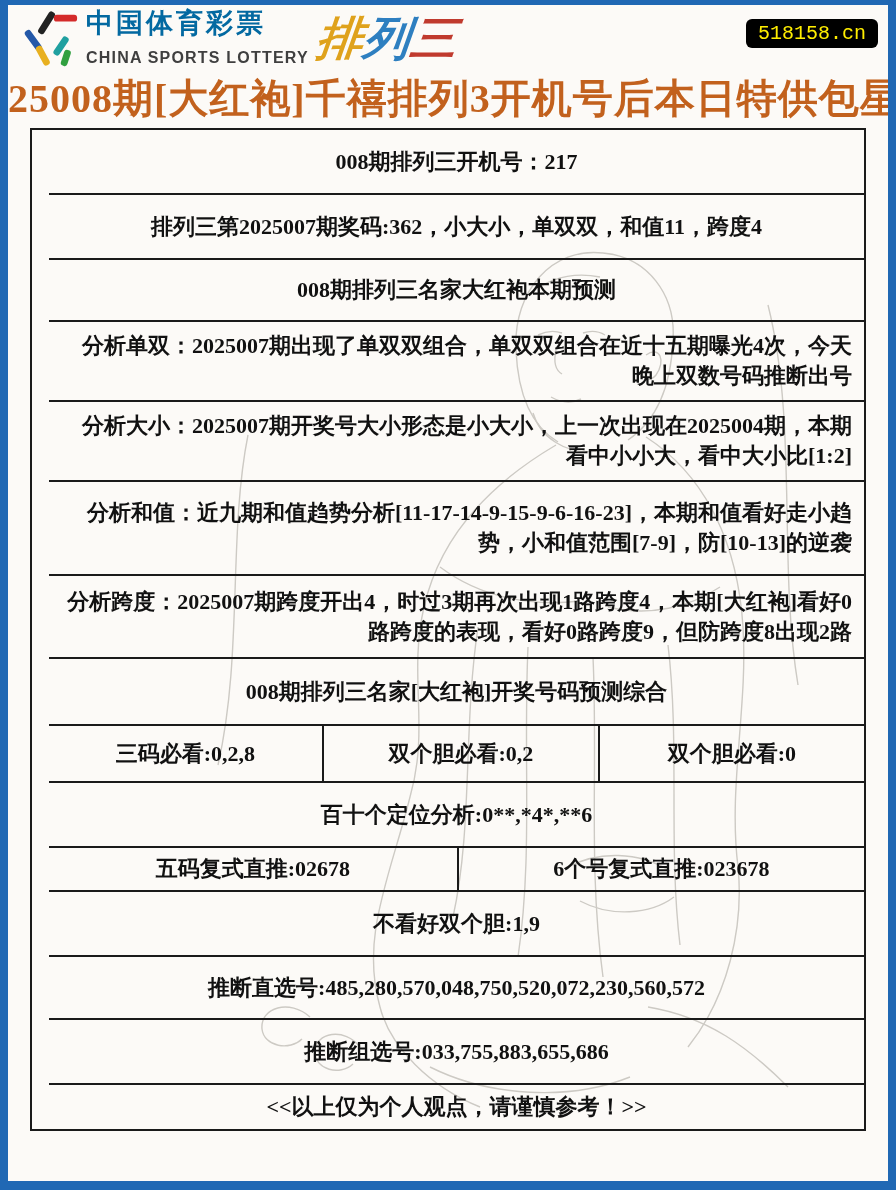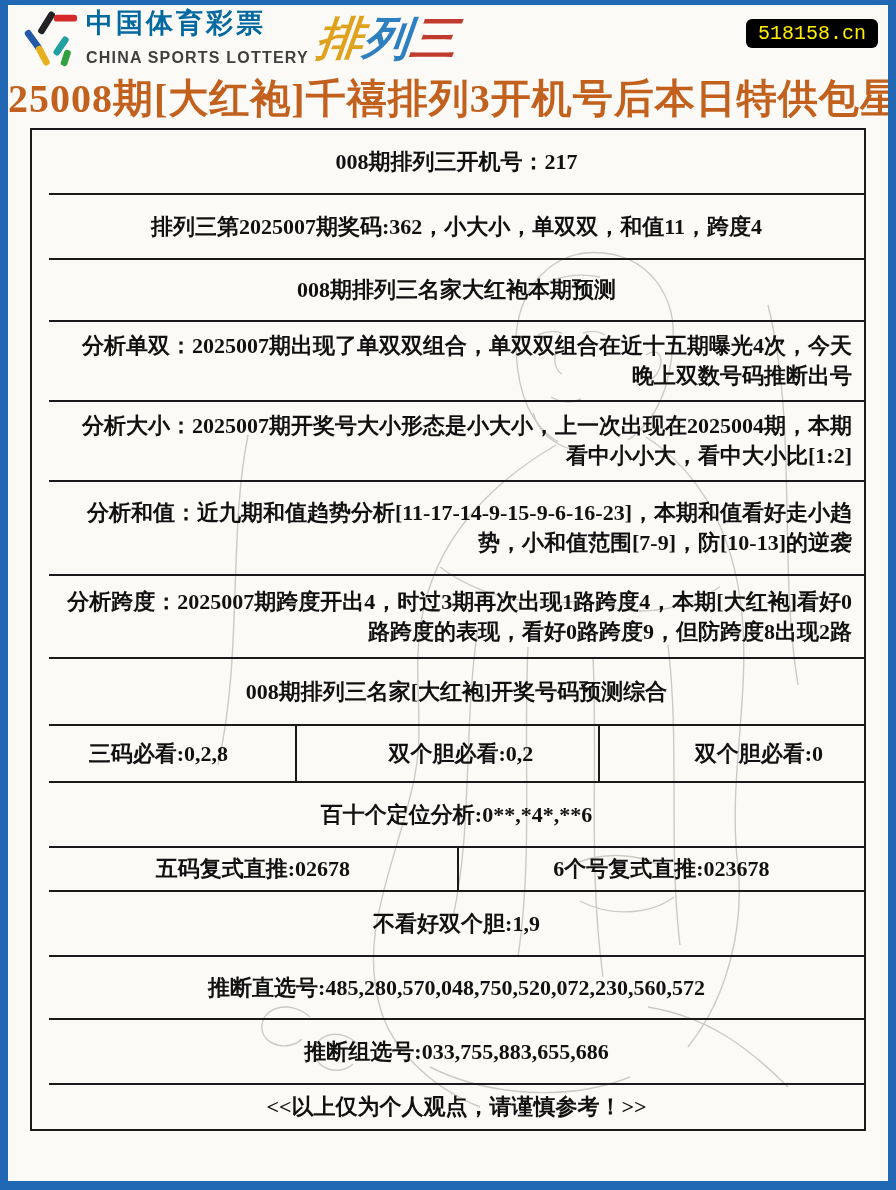--- a/index.html
+++ b/index.html
@@ -55,21 +55,21 @@
     box-sizing:border-box;
     border-bottom:2px solid #1a1a1a;
     display:flex;align-items:center;justify-content:center;
     font-size:22px;text-align:center;
     padding:0 8px;
     margin-left:17px;
   }
   .row:last-child{border-bottom:none;}
   .row.left{justify-content:flex-start;text-align:right;padding:14px 12px;line-height:30px;}
   .row.cols{display:grid;padding:0;align-items:stretch;}
-  .cols3{grid-template-columns:33.7% 33.9% 32.4%;gap:27px;}
+  .cols3{grid-template-columns:33.7% 33.9% 32.4%;}
   .cols2{grid-template-columns:50.3% 49.7%;}
   .cell{display:flex;align-items:center;justify-content:center;border-right:2px solid #1a1a1a;box-sizing:border-box;}
   .cell:last-child{border-right:none;}
   .h65{height:65px;}.h62{height:62px;text-align:right;}.h80{height:80px;}.h85{height:94px;}
   .h83{height:83px;}.h67{height:67px;}.h57{height:57px;}.h60{height:44px;}.h63{height:63px;}
 </style>
 </head>
 <body>
 
 <svg class="watermark" viewBox="0 0 896 1190" xmlns="http://www.w3.org/2000/svg" fill="none" stroke="#c8c5bf" stroke-width="1.4" opacity="0.9">

